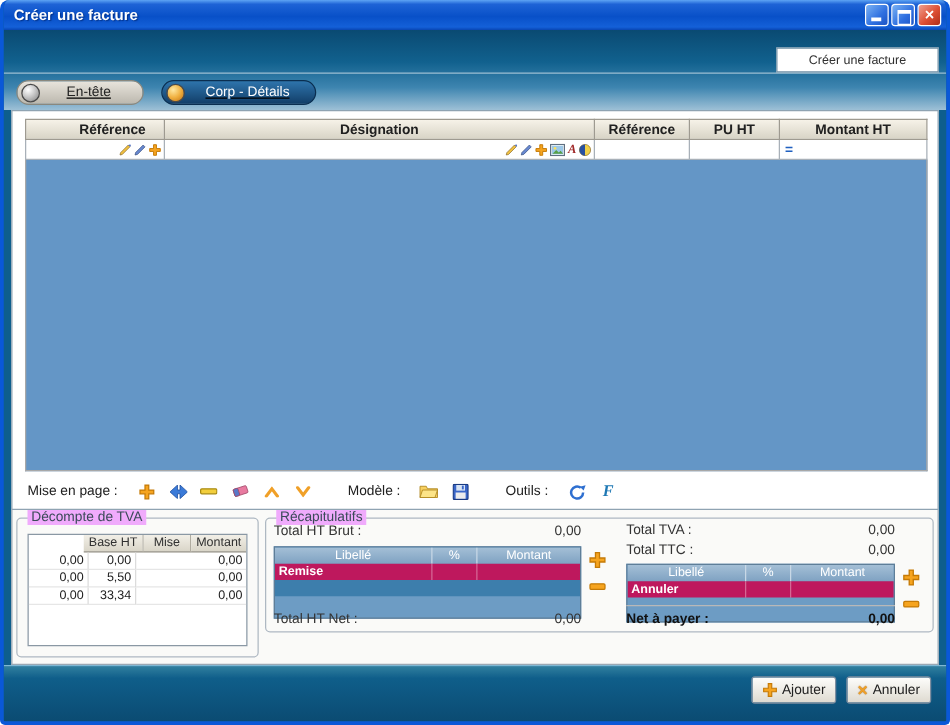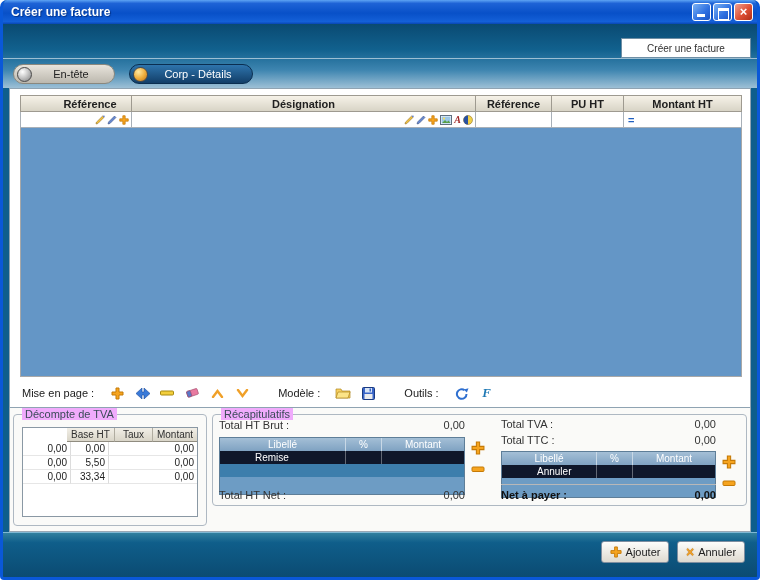--- a/index.html
+++ b/index.html
@@ -26,21 +26,21 @@
     border:1px solid #fff; border-top:3px solid #fff; }
 
   
   .header-zone { position:absolute; left:0; right:0; top:24px; height:64px;
     background:linear-gradient(180deg,#0A4A72 0%,#11618E 40%,#3E85B0 72%,#9DC0D6 100%); }
   .header-zone::after { content:""; position:absolute; left:0; right:0; top:34px; height:1px;
     background:rgba(255,255,255,.55); }
   .context-tab { position:absolute; right:6px; top:14px; width:130px; height:20px;
     background:#fff; border:1px solid #6E8EA4; display:flex; align-items:center;
     justify-content:center; font-size:10px; color:#303030; z-index:2; }
-  .page-tabs { position:absolute; left:10px; top:40px; display:flex; gap:14px; }
+  .page-tabs { position:absolute; left:10px; top:40px; display:flex; gap:14px;text-decoration:underline; }
   .tab { height:20px; border-radius:10px; display:flex; align-items:center; padding:0 8px 0 2px; }
   .tab-inactive { width:102px; background:linear-gradient(180deg,#E8E4DC,#BCB8AE);
     border:1px solid #8A887E; color:#222; }
   .tab-active { width:124px; background:linear-gradient(180deg,#2E74AC,#123E68);
     border:1px solid #0A2E50; color:#fff; }
   .tab-ball { width:15px; height:15px; border-radius:50%; margin:0 4px 0 1px; border:1px solid #4A4A4A; }
   .ball-gray { background:radial-gradient(circle at 35% 30%,#fff,#C8C8C8 45%,#808080); }
   .ball-orange { background:radial-gradient(circle at 35% 30%,#FFE8A0,#F0B040 50%,#C07010); }
   .tab-label { flex:1; text-align:center; font-size:11px; }
 
@@ -110,21 +110,21 @@
   .rr-net { position:absolute; left:0; right:24px; bottom:1px; display:flex;
     justify-content:space-between; font-weight:bold; color:#111; }
 
   .mini-table { flex:1; border:1px solid #5E7E98; background:#6D9CC4; font-size:10px;
     display:flex; flex-direction:column; overflow:hidden; }
   .mt-head { display:flex; height:13px; background:linear-gradient(180deg,#A4BFD6,#7FA2C2); color:#fff; }
   .mt-hcell { border-right:1px solid #C8D8E6; display:flex; align-items:center; justify-content:center; }
   .mt-hcell:last-child { border-right:none; }
   .mc-lib{flex:1;} .mc-pct{width:36px;} .mc-mont{width:82px;}
   .mt-row { display:flex; height:13px; }
-  .mt-row.sel { background:#0f172a; color:#fff; font-weight:normal;padding-left:32px; }
+  .mt-row.sel { background:#be185d; color:#fff; font-weight:bold; }
   .mt-row.alt { background:#3D7EAC; }
   .mt-cell { display:flex; align-items:center; padding-left:3px; border-right:1px solid rgba(255,255,255,.35); }
   .mt-cell:last-child { border-right:none; }
   .mt-fill { flex:1; }
   .mini-btn { display:block; margin-bottom:11px; cursor:default; }
   .mini-btn svg { display:block; }
 
   
   .footer { position:absolute; left:0; right:0; top:532px; bottom:0;
     background:linear-gradient(180deg,#31809F 0%,#0F5E8A 22%,#0B4B72 100%);
@@ -299,21 +299,21 @@
     </div>
   </div>
 
   <div class="bottom-zone">
 
     <div class="groupbox gb-tva">
       <span class="gb-legend">Décompte de TVA</span>
       <div class="tva-table">
         <div class="tva-head">
           <div class="tva-hcell tc-base">Base HT</div>
-          <div class="tva-hcell tc-taux">Taux</div>
+          <div class="tva-hcell tc-taux">Mise</div>
           <div class="tva-hcell tc-mont">Montant</div>
         </div>
         <div class="tva-row">
           <div class="tva-cell tc-base">0,00</div>
           <div class="tva-cell tc-taux">0,00</div>
           <div class="tva-cell tc-mont">0,00</div>
         </div>
         <div class="tva-row">
           <div class="tva-cell tc-base">0,00</div>
           <div class="tva-cell tc-taux">5,50</div>

